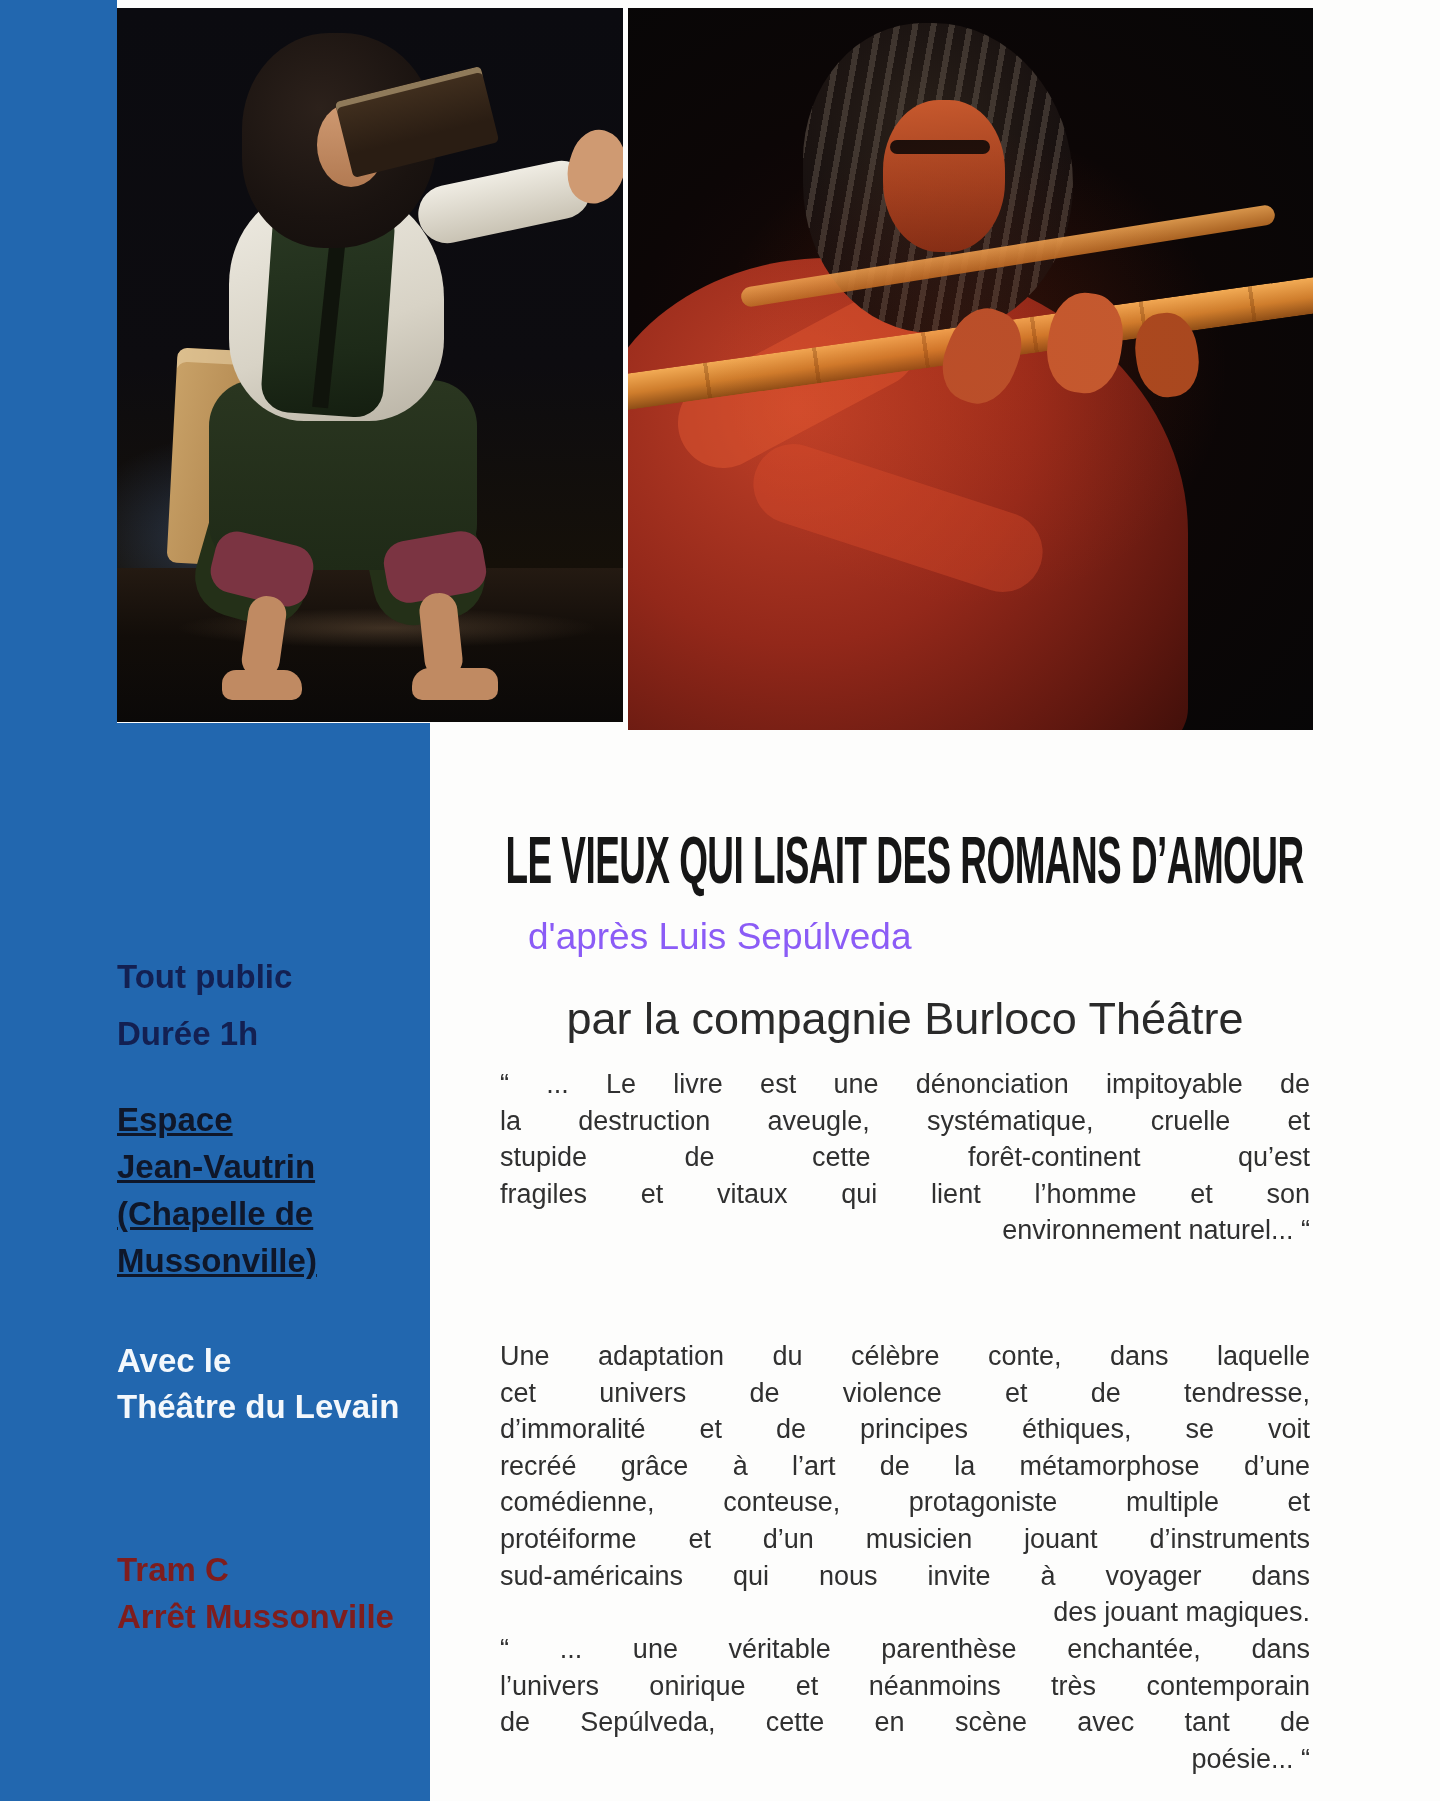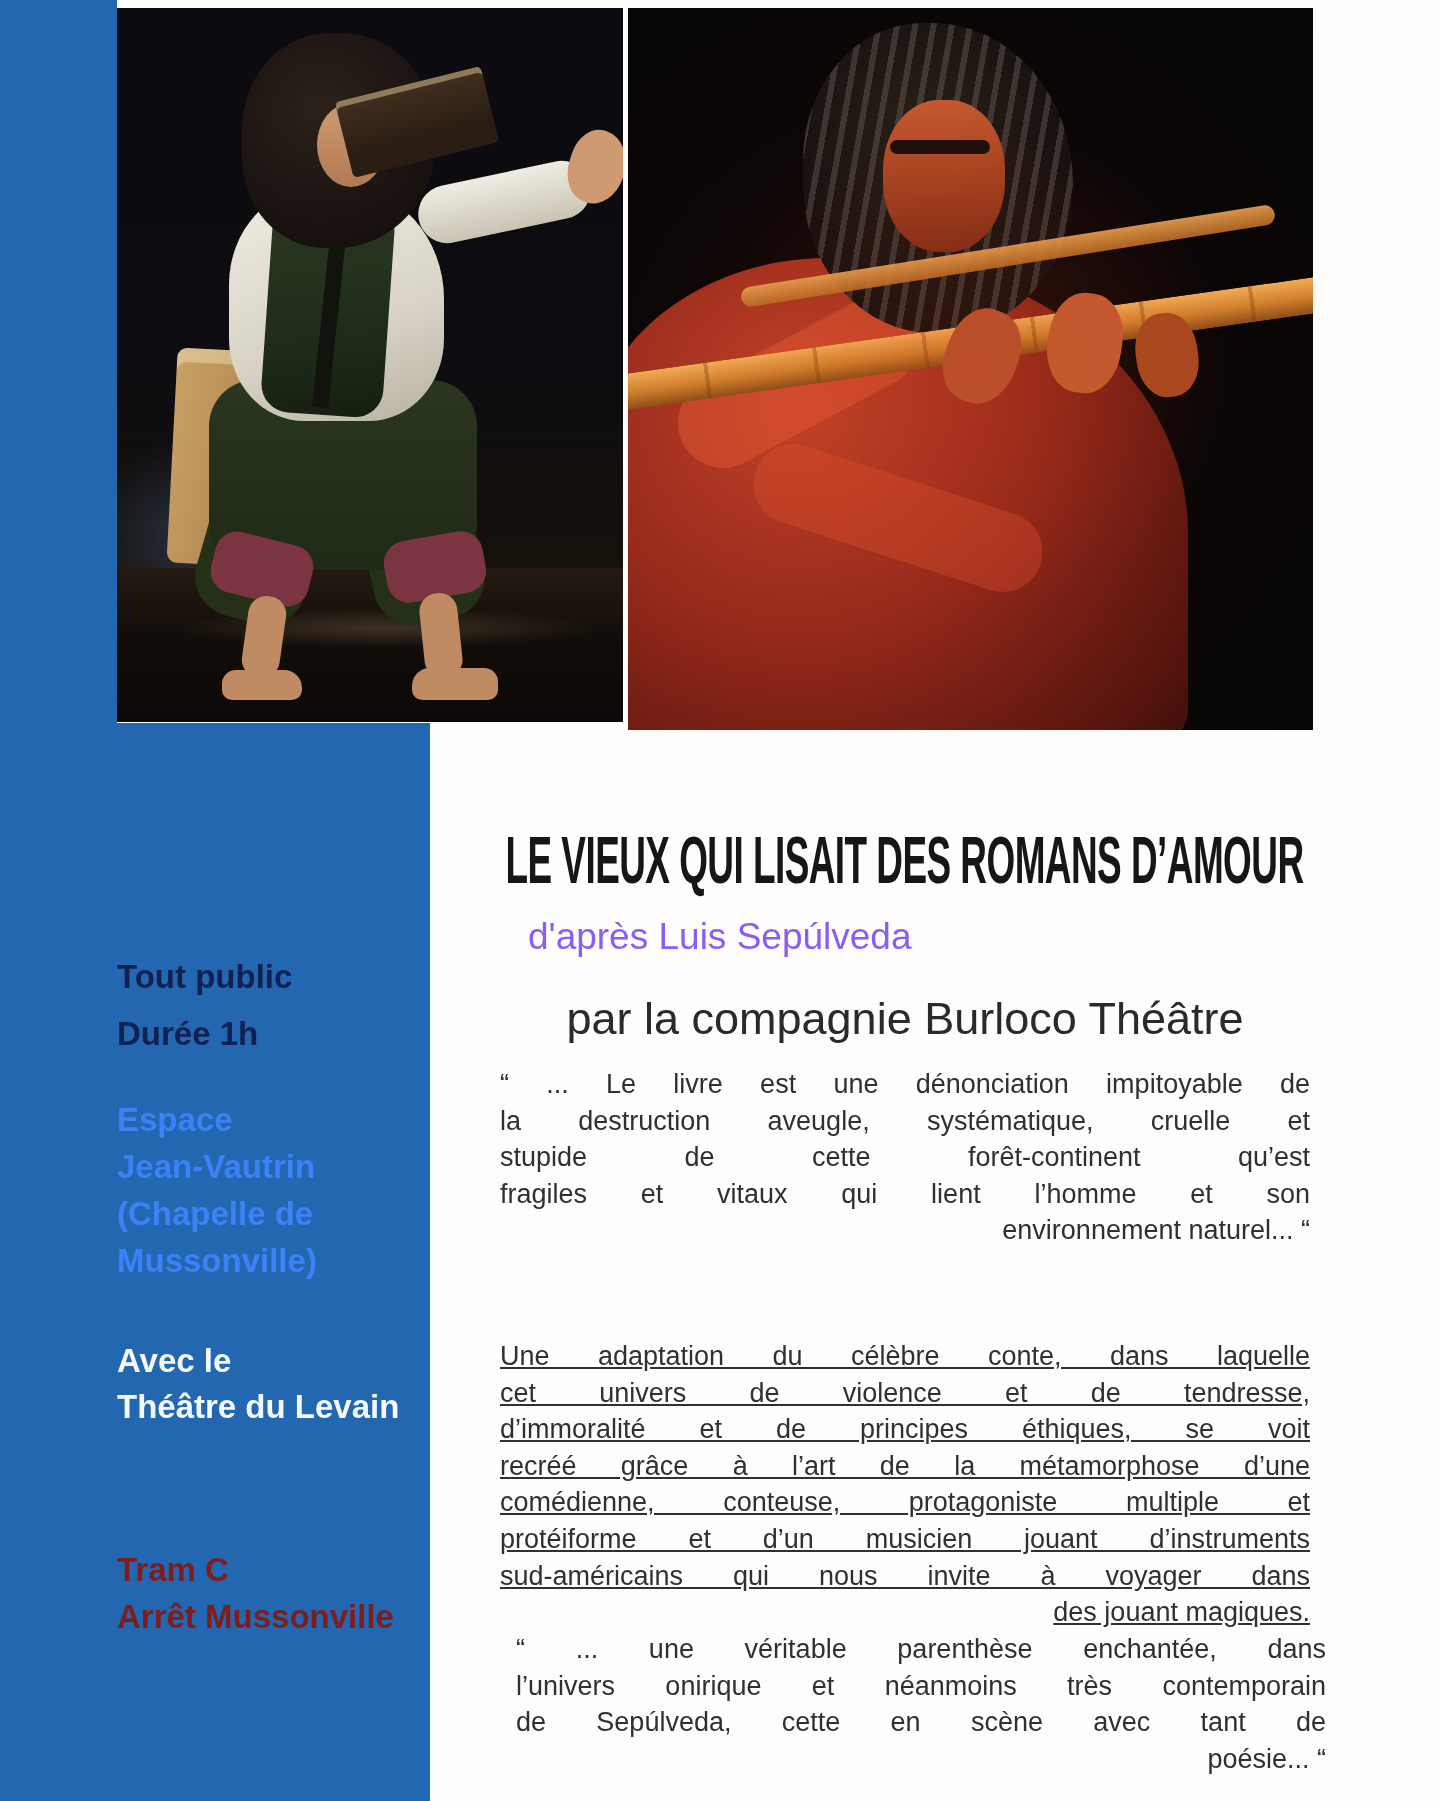--- a/index.html
+++ b/index.html
@@ -15,21 +15,21 @@
     position:absolute;left:0;top:0;width:117px;height:723px;
     background:#2267af;
   }
   .sidebar{
     position:absolute;left:0;top:723px;width:430px;height:1078px;
     background:#2267af;
   }
   .side-group{position:absolute;left:117px;font-weight:bold;font-size:33px;}
   .side-line{display:block;}
   .g0{top:948px;line-height:57px;color:#132052;}
-  .g1{top:1096px;line-height:47px;color:#3b82f6;}
+  .g1{top:1096px;line-height:47px;color:#0f172a;text-decoration:underline;}
   .g2{top:1338px;line-height:46px;color:#f4f8fc;white-space:nowrap;}
   .g3{top:1546px;line-height:47px;color:#7f1d1d;white-space:nowrap;}
   .side-group{position:absolute;}
   
   .side-abs{position:absolute;}
 
   
   .photo{position:absolute;top:8px;overflow:hidden;background:#0a0a0c;}
   .photo-left{left:117px;width:506px;height:714px;}
   .photo-right{left:628px;width:685px;height:722px;}
@@ -114,22 +114,22 @@
   .title-wrap{position:absolute;left:500px;top:822px;width:810px;
     display:flex;justify-content:center;}
   .title{font-size:66px;font-weight:bold;color:#161616;white-space:nowrap;
     letter-spacing:-1px;transform:scaleX(0.56);transform-origin:center;}
   .byline{position:absolute;left:528px;top:916px;width:810px;text-align:left;
     font-size:37px;color:#8b5cf6;}
   .company{position:absolute;left:500px;top:993px;width:810px;text-align:center;
     font-size:45px;color:#2a2a2a;}
   .para{position:absolute;left:500px;width:810px;font-size:27px;line-height:36.6px;color:#303030;}
   .p1{top:1066px;}
-  .p2{top:1338px;text-decoration:underline;}
-  .p3{top:1631px;margin-left:16px;}
+  .p2{top:1338px;}
+  .p3{top:1631px;}
   .jline{text-align:justify;text-align-last:justify;}
   .lline{text-align:right;}
 </style>
 </head>
 <body>
 
 <div class="page">
 
   <div class="blue-strip-top"></div>
   <div class="sidebar"></div>

